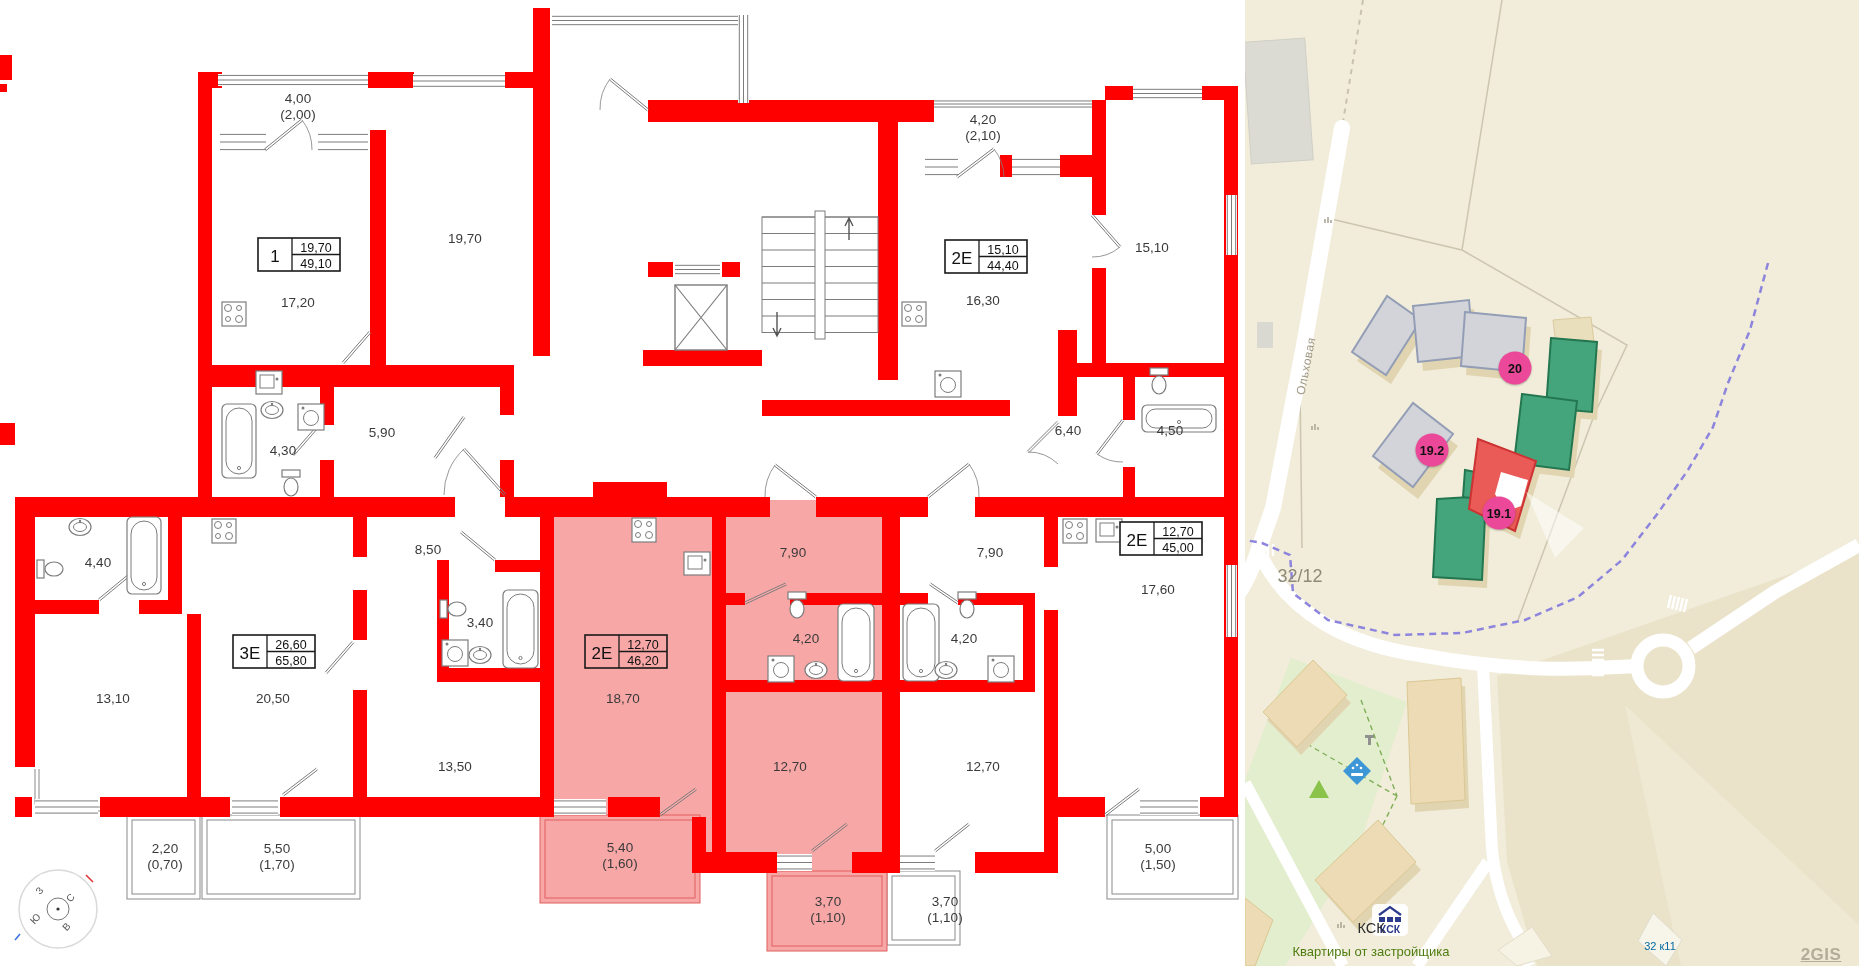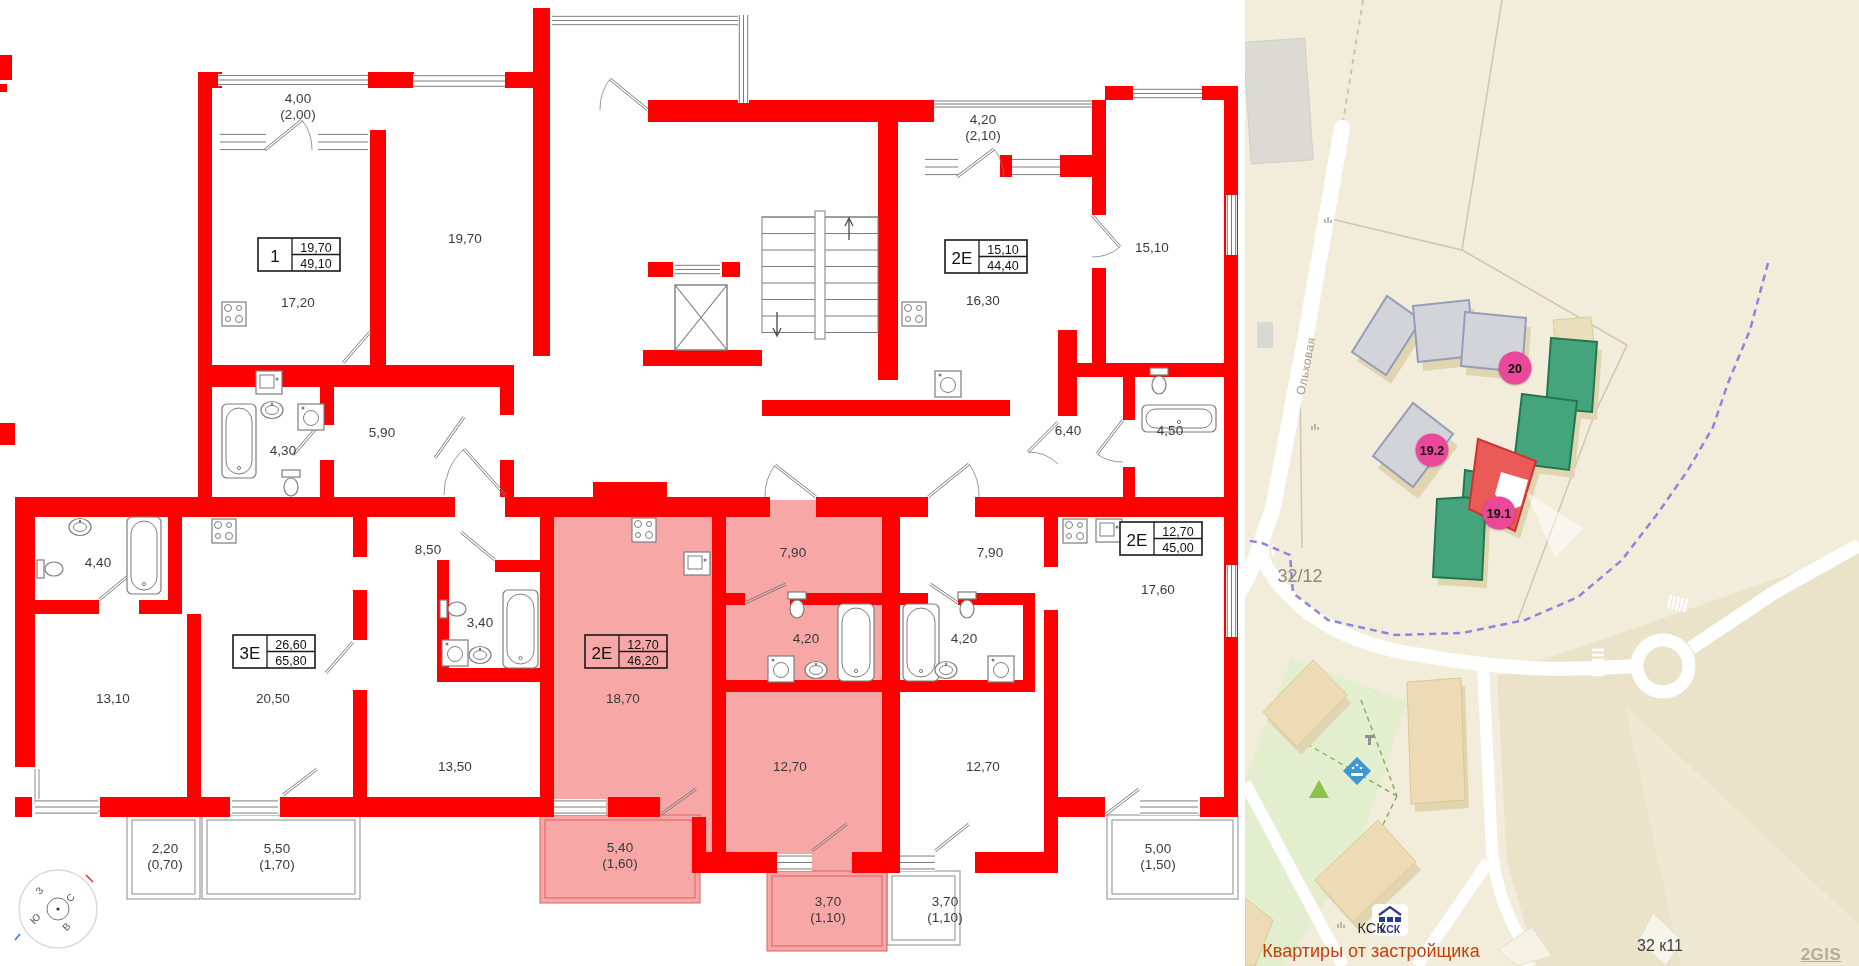--- a/index.html
+++ b/index.html
@@ -4,26 +4,26 @@
 <style>
   html,body{margin:0;padding:0;background:#fff;}
   body{width:1859px;height:966px;overflow:hidden;font-family:"Liberation Sans",sans-serif;position:relative;}
   #app{display:flex;width:1859px;height:966px;}
   #floorplan-panel{width:1245px;height:754px;background:#fff;position:relative;}
   #map-panel{width:614px;height:966px;position:relative;background:#f1edda;overflow:hidden;}
   #map-panel svg{position:absolute;left:0;top:0;}
   .map-label{position:absolute;transform:translate(-50%,-50%);white-space:nowrap;pointer-events:none;}
   .street-label{color:#a29a87;font-size:12px;letter-spacing:.5px;transform:translate(-50%,-50%) rotate(-79deg);}
   .parcel-label{color:#8f897a;font-size:18px;}
-  .corner-label{color:#404040;font-size:16px;}
+  .corner-label{color:#0369a1;font-size:11px;}
   .badge{position:absolute;width:33px;height:33px;border-radius:50%;background:#ec4899;box-shadow:0 1px 2px rgba(0,0,0,.25);
          display:flex;align-items:center;justify-content:center;font-weight:bold;font-size:12.5px;color:#111;
          transform:translate(-50%,-50%);cursor:pointer;}
   .ksk-name{color:#2a2a2a;font-size:14.5px;}
-  .ksk-tagline{color:#c2410c;font-size:18px;}
+  .ksk-tagline{color:#4d7c0f;font-size:13px;}
   .watermark{color:#b3ac99;font-weight:bold;font-size:17px;letter-spacing:.5px;text-decoration:underline;}
   svg text{font-family:"Liberation Sans",sans-serif;}
 </style>
 </head>
 <body>
 
 <div id="app">
 
   <div id="floorplan-panel">
     <svg id="fp" viewBox="0 0 1245 966" width="1245" height="966">

